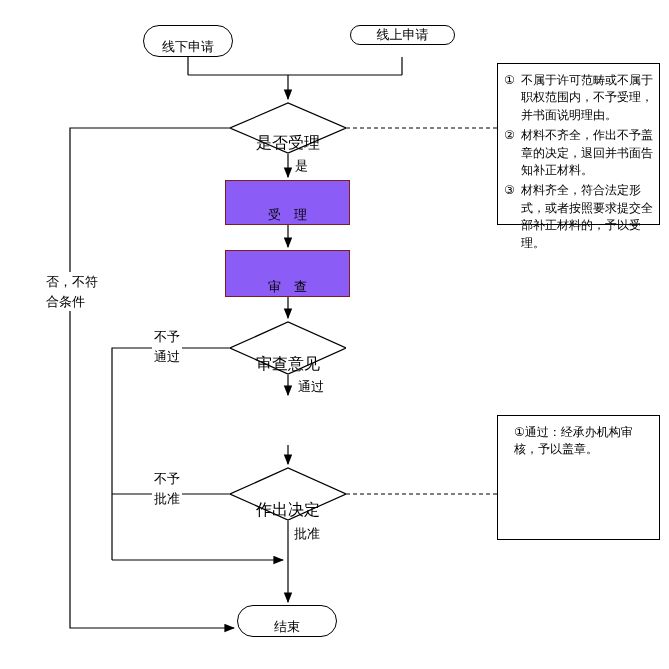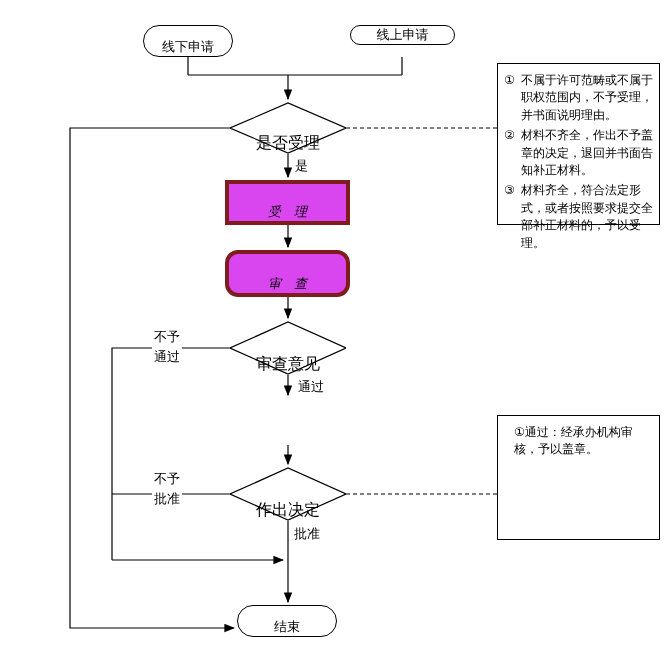--- a/index.html
+++ b/index.html
@@ -5,21 +5,21 @@
   * { margin:0; padding:0; box-sizing:border-box; }
   html,body { background:#fff; }
   body { font-family:"Liberation Sans","DejaVu Sans",sans-serif; color:#000; }
   .canvas { position:relative; width:669px; height:669px; background:#fff; overflow:hidden; }
   .edges { position:absolute; left:0; top:0; z-index:0; }
   .e { stroke:#000; stroke-width:1.2; fill:none; }
   .arr { marker-end:url(#arrow); }
   .dash { stroke-dasharray:4 3; stroke-width:1; }
   .node { position:absolute; display:flex; align-items:flex-end; justify-content:center;
           font-size:13px; z-index:1; text-align:center; white-space:pre; }
-  .rect { border:4px solid #7f1d1d; background:#d946ef;font-style:italic; }
+  .rect { border:1px solid #7f1d1d; background:#8b5cf6; }
   .stadium { border:1px solid #000; background:#fff; border-radius:17px; }
   .diamond { background:transparent; }
   .diamond svg { position:absolute; left:0; top:0; width:100%; height:100%; }
   .diamond .lbl { position:relative; font-size:16px; }
   .edge-label { position:absolute; z-index:2; background:#fff; font-size:13px;
                 line-height:1.5; white-space:pre-line; padding:0 2px; }
   .note { position:absolute; z-index:1; border:1px solid #000; background:#fff;
           padding:8px 6px 6px 6px; font-size:12px; line-height:1.45; }
   .note-item { display:flex; margin-bottom:3px; }
   .note-num { flex:0 0 17px; }
@@ -68,21 +68,21 @@
   <div class="node diamond" style="left:230px; top:102px; width:116px; height:52px;">
     <svg viewBox="0 0 116 52" preserveAspectRatio="none">
       <polygon points="0,26 58,1 116,26 58,51" fill="#fff" stroke="#000" stroke-width="1.2"></polygon>
     </svg>
     <span class="lbl">是否受理</span>
   </div>
 
   <div class="node rect" style="left:225px; top:180px; width:125px; height:45px;">
     <span>受　理</span>
   </div>
-  <div class="node rect" style="left:225px; top:250px; width:125px; height:47px;border-radius:13px;">
+  <div class="node rect" style="left:225px; top:250px; width:125px; height:47px;">
     <span>审　查</span>
   </div>
 
   <div class="node diamond" style="left:230px; top:321px; width:116px; height:54px;">
     <svg viewBox="0 0 116 54" preserveAspectRatio="none">
       <polygon points="0,27 58,1 116,27 58,53" fill="#fff" stroke="#000" stroke-width="1.2"></polygon>
     </svg>
     <span class="lbl">审查意见</span>
   </div>
 
@@ -98,20 +98,22 @@
     <span>结束</span>
   </div>
 
   <div class="edge-label" style="left:293px; top:156px;">是</div>
   <div class="edge-label" style="left:296px; top:377px;">通过</div>
   <div class="edge-label" style="left:292px; top:524px;">批准</div>
   <div class="edge-label" style="left:152px; top:327px;">不予
 通过</div>
   <div class="edge-label" style="left:152px; top:469px;">不予
 批准</div>
+  <div class="edge-label" style="left:44px; top:272px;">否，不符
+合条件</div>
 
   <div class="note" style="left:497px; top:63px; width:163px; height:162px;">
     <div class="note-item">
       <span class="note-num">①</span>
       <span class="note-text">不属于许可范畴或不属于职权范围内，不予受理，并书面说明理由。</span>
     </div>
     <div class="note-item">
       <span class="note-num">②</span>
       <span class="note-text">材料不齐全，作出不予盖章的决定，退回并书面告知补正材料。</span>
     </div>

